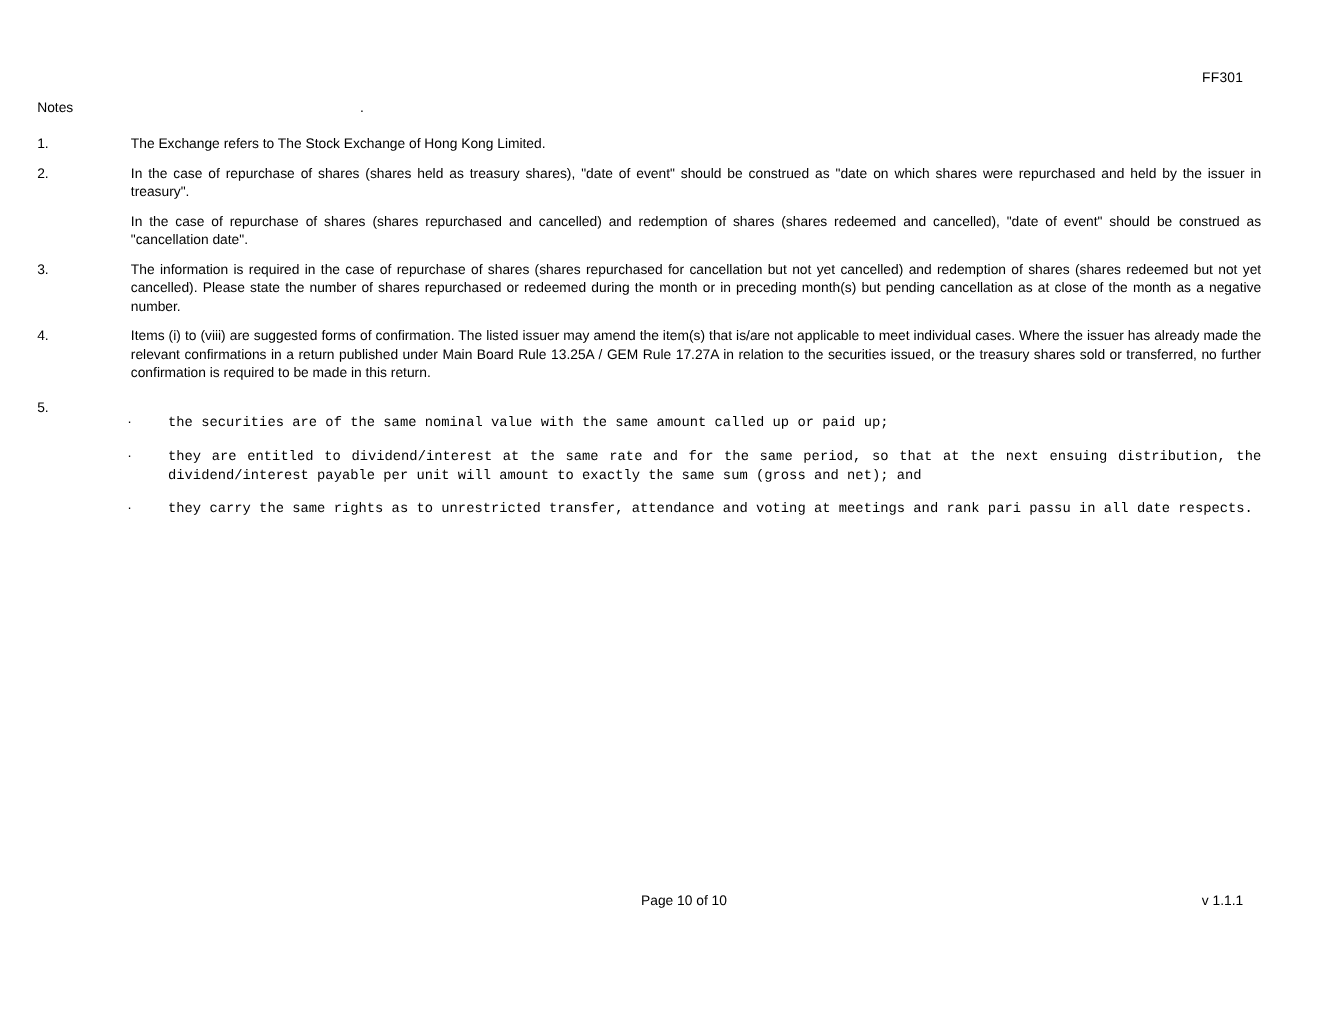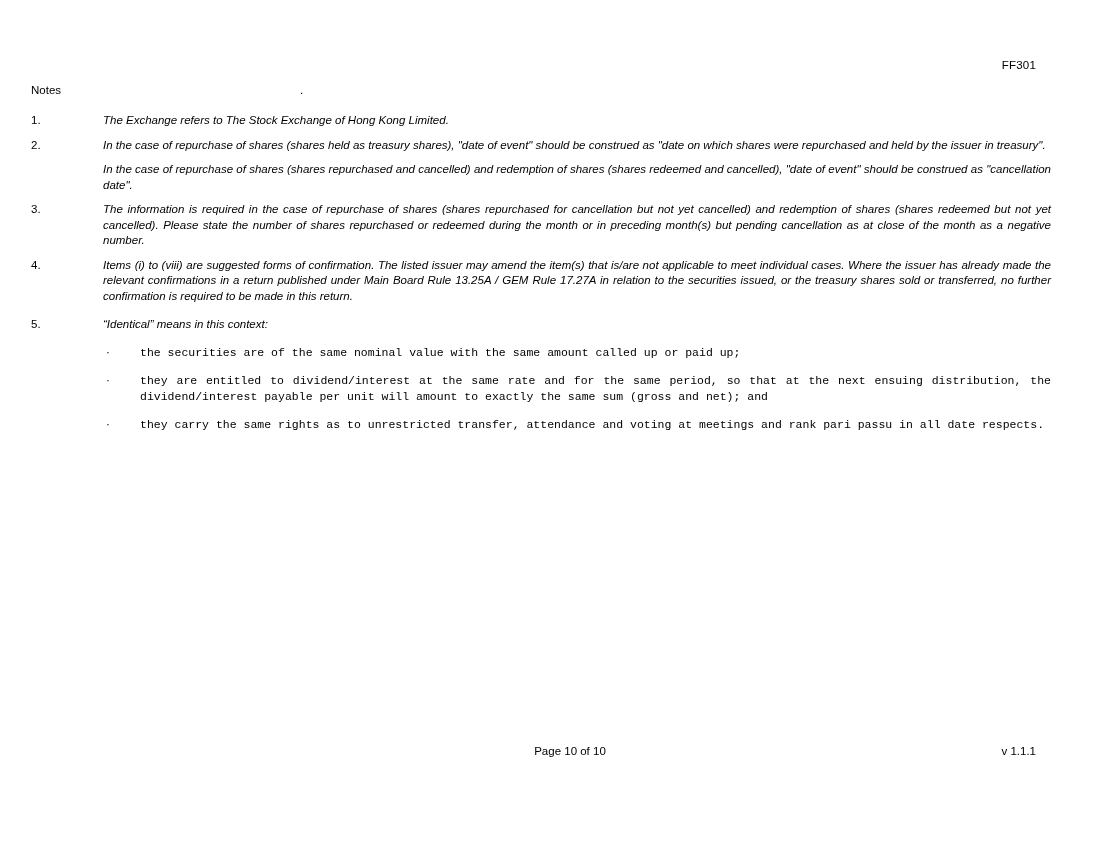--- a/index.html
+++ b/index.html
@@ -59,22 +59,21 @@
     font-size: 11.5px;
     line-height: 15.5px;
   }
   .note-body {
     flex: 1 1 auto;
     font-size: 11.5px;
     line-height: 15.5px;
     text-align: justify;
   }
   .note-body p {
-    margin: 0 0 9px 0;
-    font-style: italic;
+    margin: 0 0 9px 6px;
   }
   .note-body p:last-child {
     margin-bottom: 0;
   }
   .note5-row {
     margin-top: 13px;
   }
   .sub-list {
     margin-top: 12px;
   }
@@ -156,21 +155,20 @@
     <div class="note-row">
       <div class="note-num">4.</div>
       <div class="note-body">
         <p>Items (i) to (viii) are suggested forms of confirmation. The listed issuer may amend the item(s) that is/are not applicable to meet individual cases. Where the issuer has already made the relevant confirmations in a return published under Main Board Rule 13.25A / GEM Rule 17.27A in relation to the securities issued, or the treasury shares sold or transferred, no further confirmation is required to be made in this return.</p>
       </div>
     </div>
 
     <div class="note-row note5-row">
       <div class="note-num">5.</div>
       <div class="note-body">
-        <p>“Identical” means in this context:</p>
         <div class="sub-list">
           <div class="sub-item">
             <div class="sub-bullet">·</div>
             <div class="sub-text">the securities are of the same nominal value with the same amount called up or paid up;</div>
           </div>
           <div class="sub-item">
             <div class="sub-bullet">·</div>
             <div class="sub-text">they are entitled to dividend/interest at the same rate and for the same period, so that at the next ensuing distribution, the dividend/interest payable per unit will amount to exactly the same sum (gross and net); and</div>
           </div>
           <div class="sub-item">

